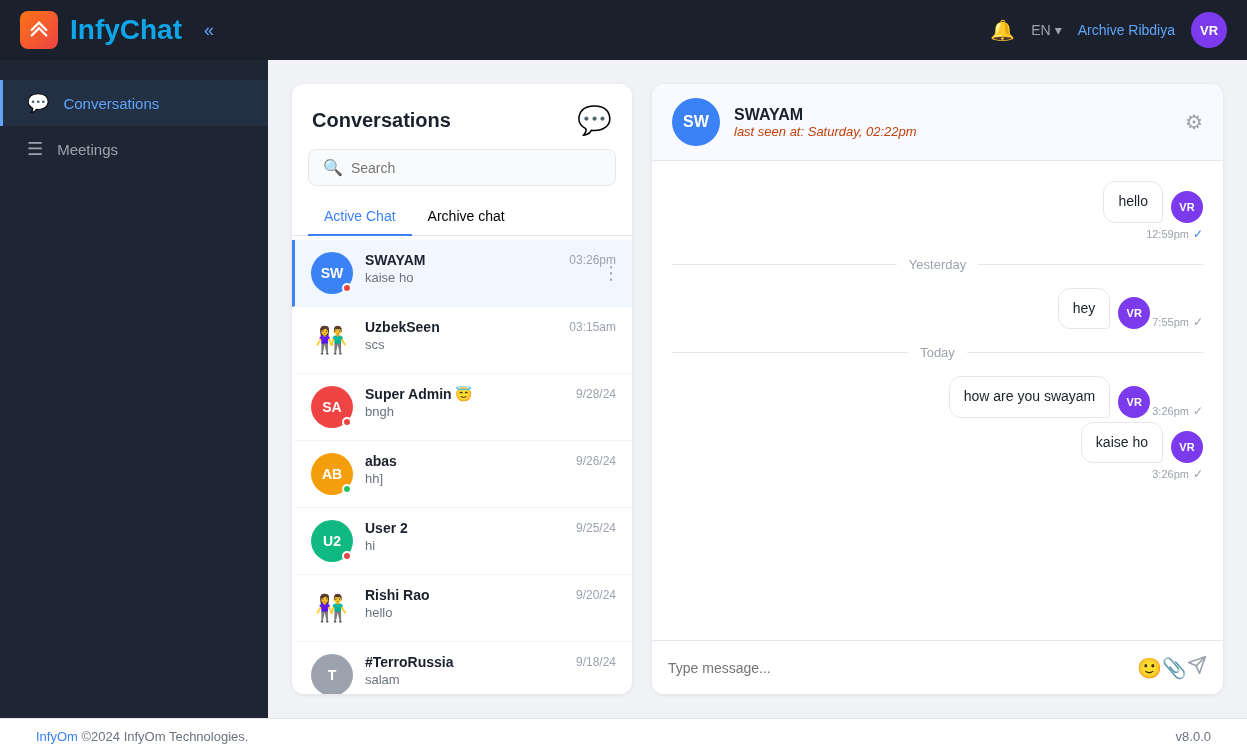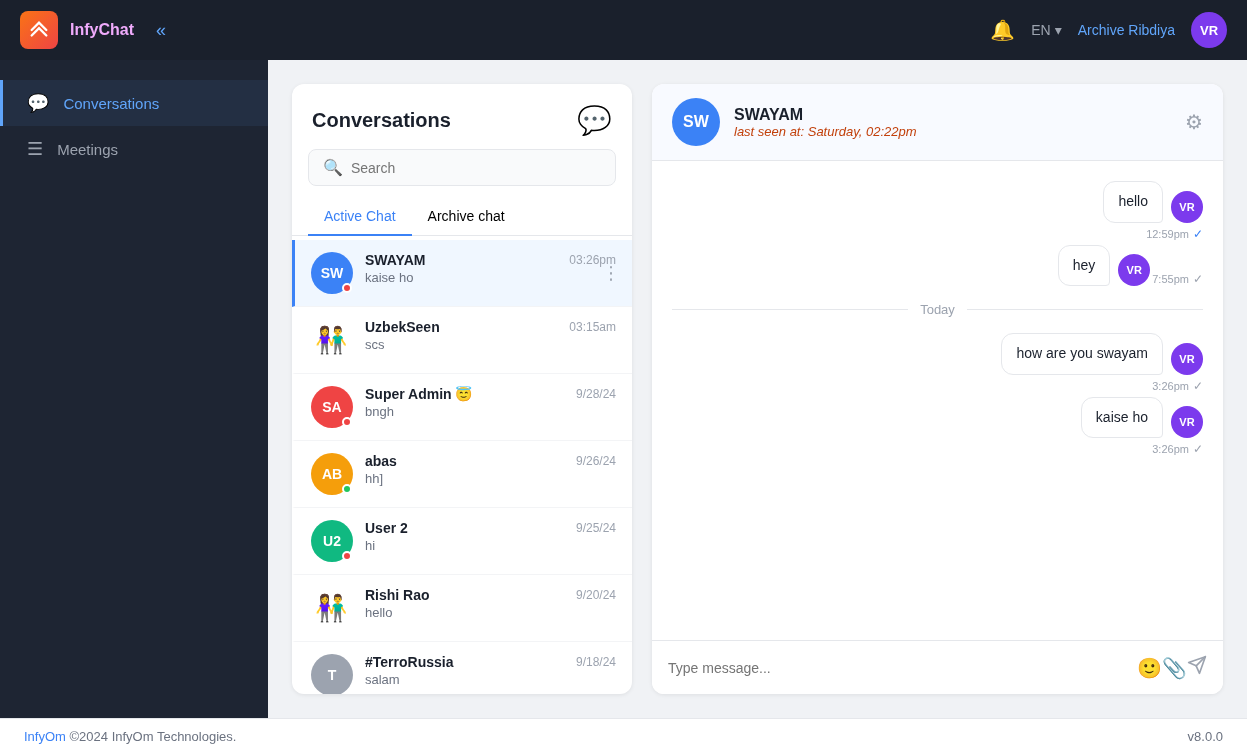--- a/index.html
+++ b/index.html
@@ -16,21 +16,21 @@
       flex-shrink: 0;
     }
     .navbar-left { display: flex; align-items: center; gap: 12px; }
     .logo-icon {
       width: 38px; height: 38px;
       background: linear-gradient(135deg, #f97316, #ef4444);
       border-radius: 8px;
       display: flex; align-items: center; justify-content: center;
       color: white; font-weight: bold; font-size: 16px;
     }
-    .brand-name { color: #f0abfc; font-size: 16px; font-weight: 600; }
+    .brand-name { color: #0ea5e9; font-size: 28px; font-weight: 600; }
     .collapse-btn { color: #60a5fa; font-size: 18px; cursor: pointer; margin-left: 10px; }
     .navbar-right { display: flex; align-items: center; gap: 16px; }
     .bell-icon { color: #9ca3af; font-size: 20px; cursor: pointer; }
     .lang-select { color: #9ca3af; font-size: 14px; cursor: pointer; display: flex; align-items: center; gap: 4px; }
     .user-name { color: #60a5fa; font-size: 14px; cursor: pointer; }
     .user-avatar {
       width: 36px; height: 36px; border-radius: 50%;
       background: #7c3aed; color: white;
       display: flex; align-items: center; justify-content: center;
       font-size: 13px; font-weight: 600; cursor: pointer;
@@ -297,21 +297,21 @@
     .input-action { color: #9ca3af; font-size: 20px; cursor: pointer; }
 
     
     .footer {
       height: 36px;
       background: white;
       border-top: 1px solid #e5e7eb;
       display: flex;
       align-items: center;
       justify-content: space-between;
-      padding: 0 24px;
+      padding: 0 36px;
       font-size: 13px;
       color: #6b7280;
       flex-shrink: 0;
     }
     .footer-brand { color: #3b82f6; }
 
     
     .conv-list::-webkit-scrollbar,
     .messages-area::-webkit-scrollbar { width: 4px; }
     .conv-list::-webkit-scrollbar-track,
@@ -492,38 +492,39 @@
               <div class="msg-bubble sent">hello</div>
               <div class="msg-avatar">VR</div>
             </div>
             <div class="msg-meta sent">
               <span>12:59pm</span>
               <span class="check-icon blue">✓</span>
             </div>
           </div>
         </div>
 
+        <div class="day-divider">Yesterday</div>
 
         <div class="msg-row sent">
           <div style="display:flex;align-items:flex-end;gap:2px;">
             <div style="display:flex;align-items:flex-end;gap:8px;">
               <div class="msg-bubble sent">hey</div>
               <div class="msg-avatar">VR</div>
             </div>
             <div class="msg-meta sent">
               <span>7:55pm</span>
               <span class="check-icon">✓</span>
             </div>
           </div>
         </div>
 
         <div class="day-divider">Today</div>
 
         <div class="msg-row sent">
-          <div style="display:flex;flex-direction:column;align-items:flex-end;gap:2px;">
+          <div style="display:flex;flex-direction:row;align-items:flex-end;gap:2px;">
             <div style="display:flex;align-items:flex-end;gap:8px;">
               <div class="msg-bubble sent">how are you swayam</div>
               <div class="msg-avatar">VR</div>
             </div>
             <div class="msg-meta sent">
               <span>3:26pm</span>
               <span class="check-icon">✓</span>
             </div>
           </div>
         </div>

